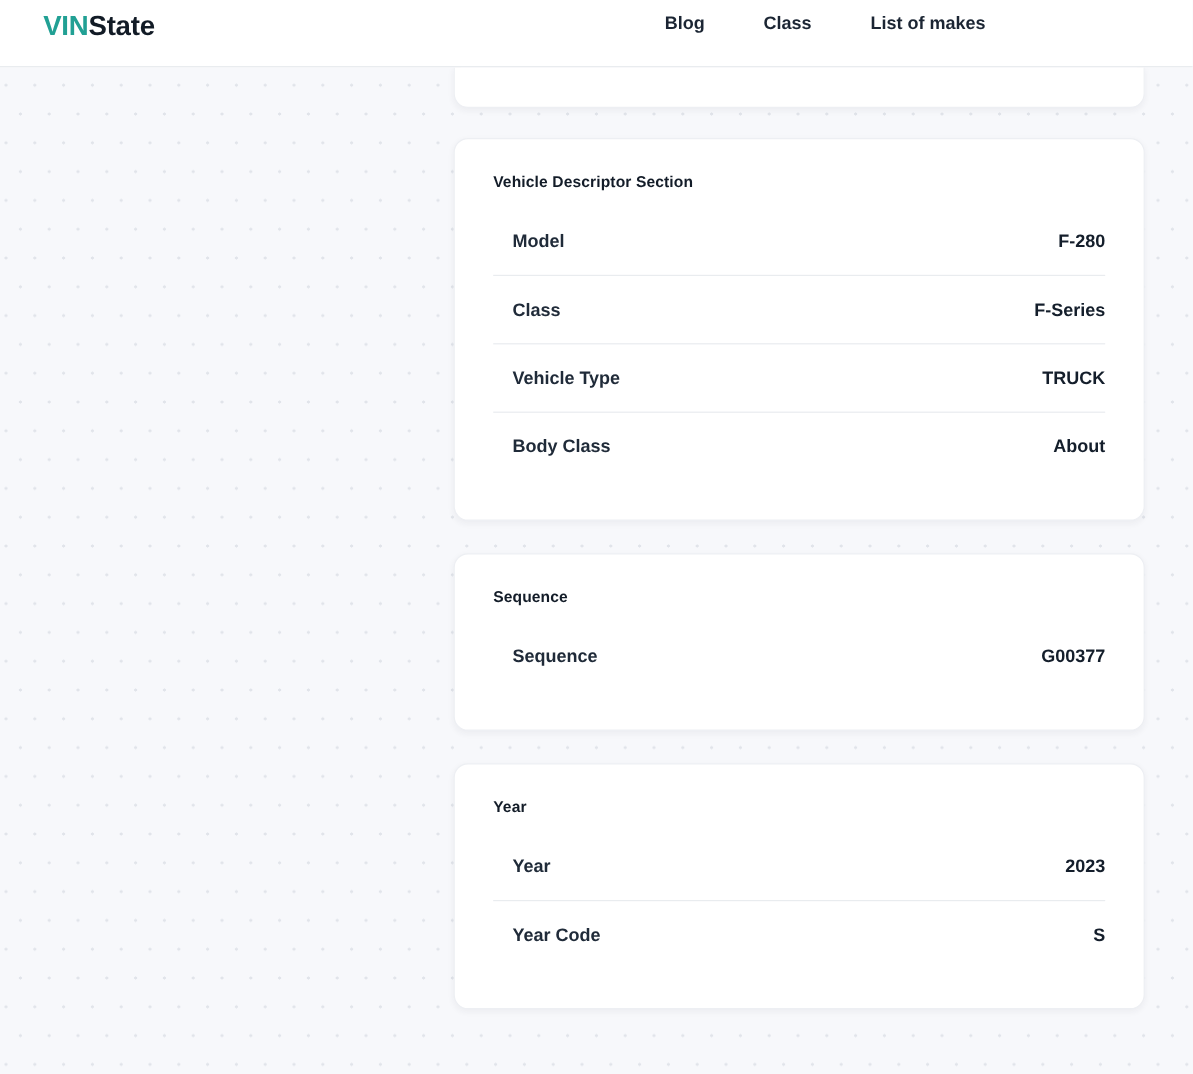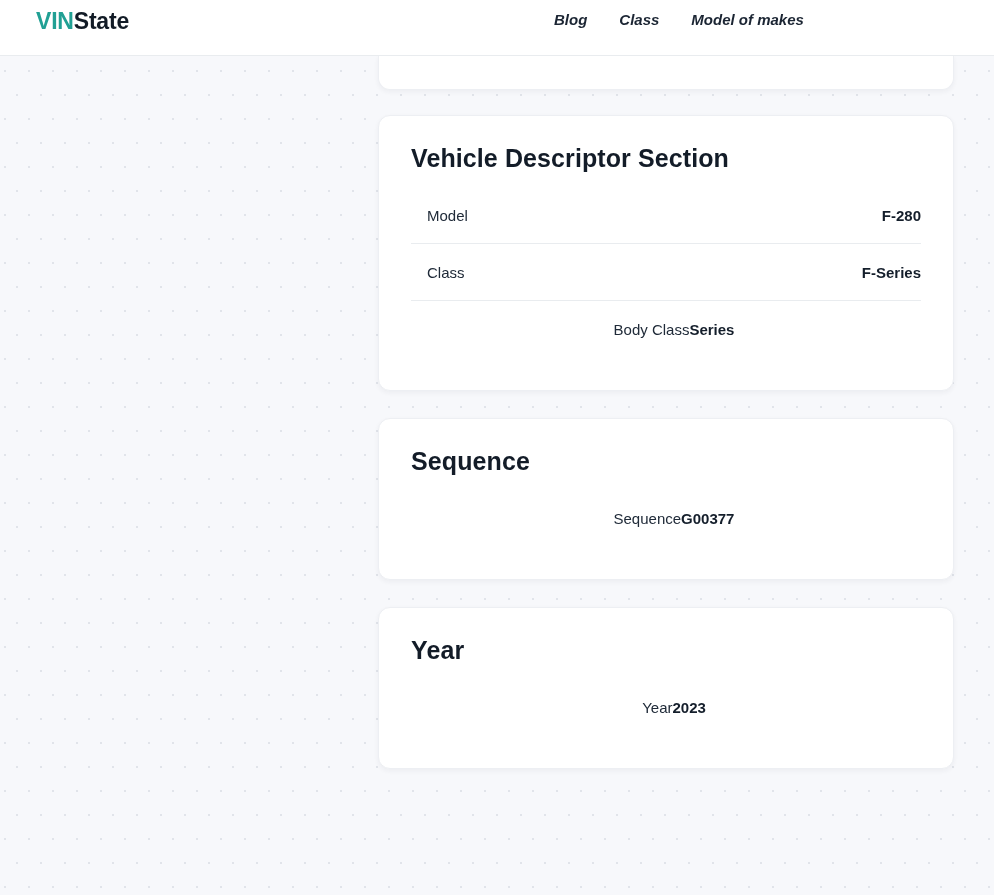--- a/index.html
+++ b/index.html
@@ -29,22 +29,21 @@
     letter-spacing: -0.2px;
     cursor: pointer;
     color: #121b26;
   }
   .logo .accent { color: #21a094; }
   .topnav {
     position: absolute;
     left: 554px;
     top: 11px;
     display: flex;
-    gap: 32px;
-    font-style: italic;
+    gap: 49px;
   }
   .topnav a {
     font-size: 15px;
     font-weight: 600;
     color: #1b2533;
     text-decoration: none;
     cursor: pointer;
     white-space: nowrap;
   }
 
@@ -80,71 +79,75 @@
   .card {
     background: #ffffff;
     border: 1px solid #edeff3;
     border-radius: 12px;
     box-shadow: 0 2px 5px rgba(30, 41, 59, 0.05);
     padding: 28px 32px 32px 32px;
     margin-bottom: 27px;
   }
   .card h2 {
     margin: 0 0 14px 0;
-    font-size: 25px;
+    font-size: 13px;
     font-weight: 700;
     color: #131c28;
     letter-spacing: 0.1px;
   }
   .row {
     display: flex;
     justify-content: space-between;
     align-items: center;
     height: 57px;
     padding-left: 16px;
     border-bottom: 1px solid #e9ecef;
     font-size: 15px;
   }
-  .row:last-child { border-bottom: none; justify-content: center; }
-  .row .label { color: #202b39; font-weight: 400; }
+  .row:last-child { border-bottom: none; }
+  .row .label { color: #202b39; font-weight: 700; }
   .row .value { color: #141e2b; font-weight: 600; text-align: right; }
 </style>
 </head>
 <body>
 
 <header class="topbar">
   <div class="logo">
     <span class="accent">VIN</span><span>State</span>
   </div>
   <nav class="topnav">
     <a>Blog</a>
     <a>Class</a>
-    <a>Model of makes</a>
+    <a>List of makes</a>
   </nav>
 </header>
 
 <div class="main">
   <div class="content-col">
 
     <div class="card-partial"></div>
 
     <section class="card">
       <h2>Vehicle Descriptor Section</h2>
       <div class="rows">
         <div class="row">
           <span class="label">Model</span>
           <span class="value">F-280</span>
         </div>
         <div class="row">
           <span class="label">Class</span>
           <span class="value">F-Series</span>
         </div>
         <div class="row">
+          <span class="label">Vehicle Type</span>
+          <span class="value">TRUCK</span>
+        </div>
+        <div class="row">
           <span class="label">Body Class</span>
-          <span class="value">Series</span>
+          <span class="value">About</span>
         </div>
       </div>
     </section>
 
     <section class="card">
       <h2>Sequence</h2>
       <div class="rows">
         <div class="row">
           <span class="label">Sequence</span>
           <span class="value">G00377</span>
@@ -152,17 +155,21 @@
       </div>
     </section>
 
     <section class="card">
       <h2>Year</h2>
       <div class="rows">
         <div class="row">
           <span class="label">Year</span>
           <span class="value">2023</span>
         </div>
+        <div class="row">
+          <span class="label">Year Code</span>
+          <span class="value">S</span>
+        </div>
       </div>
     </section>
 
   </div>
 </div>
 
 </body></html>

